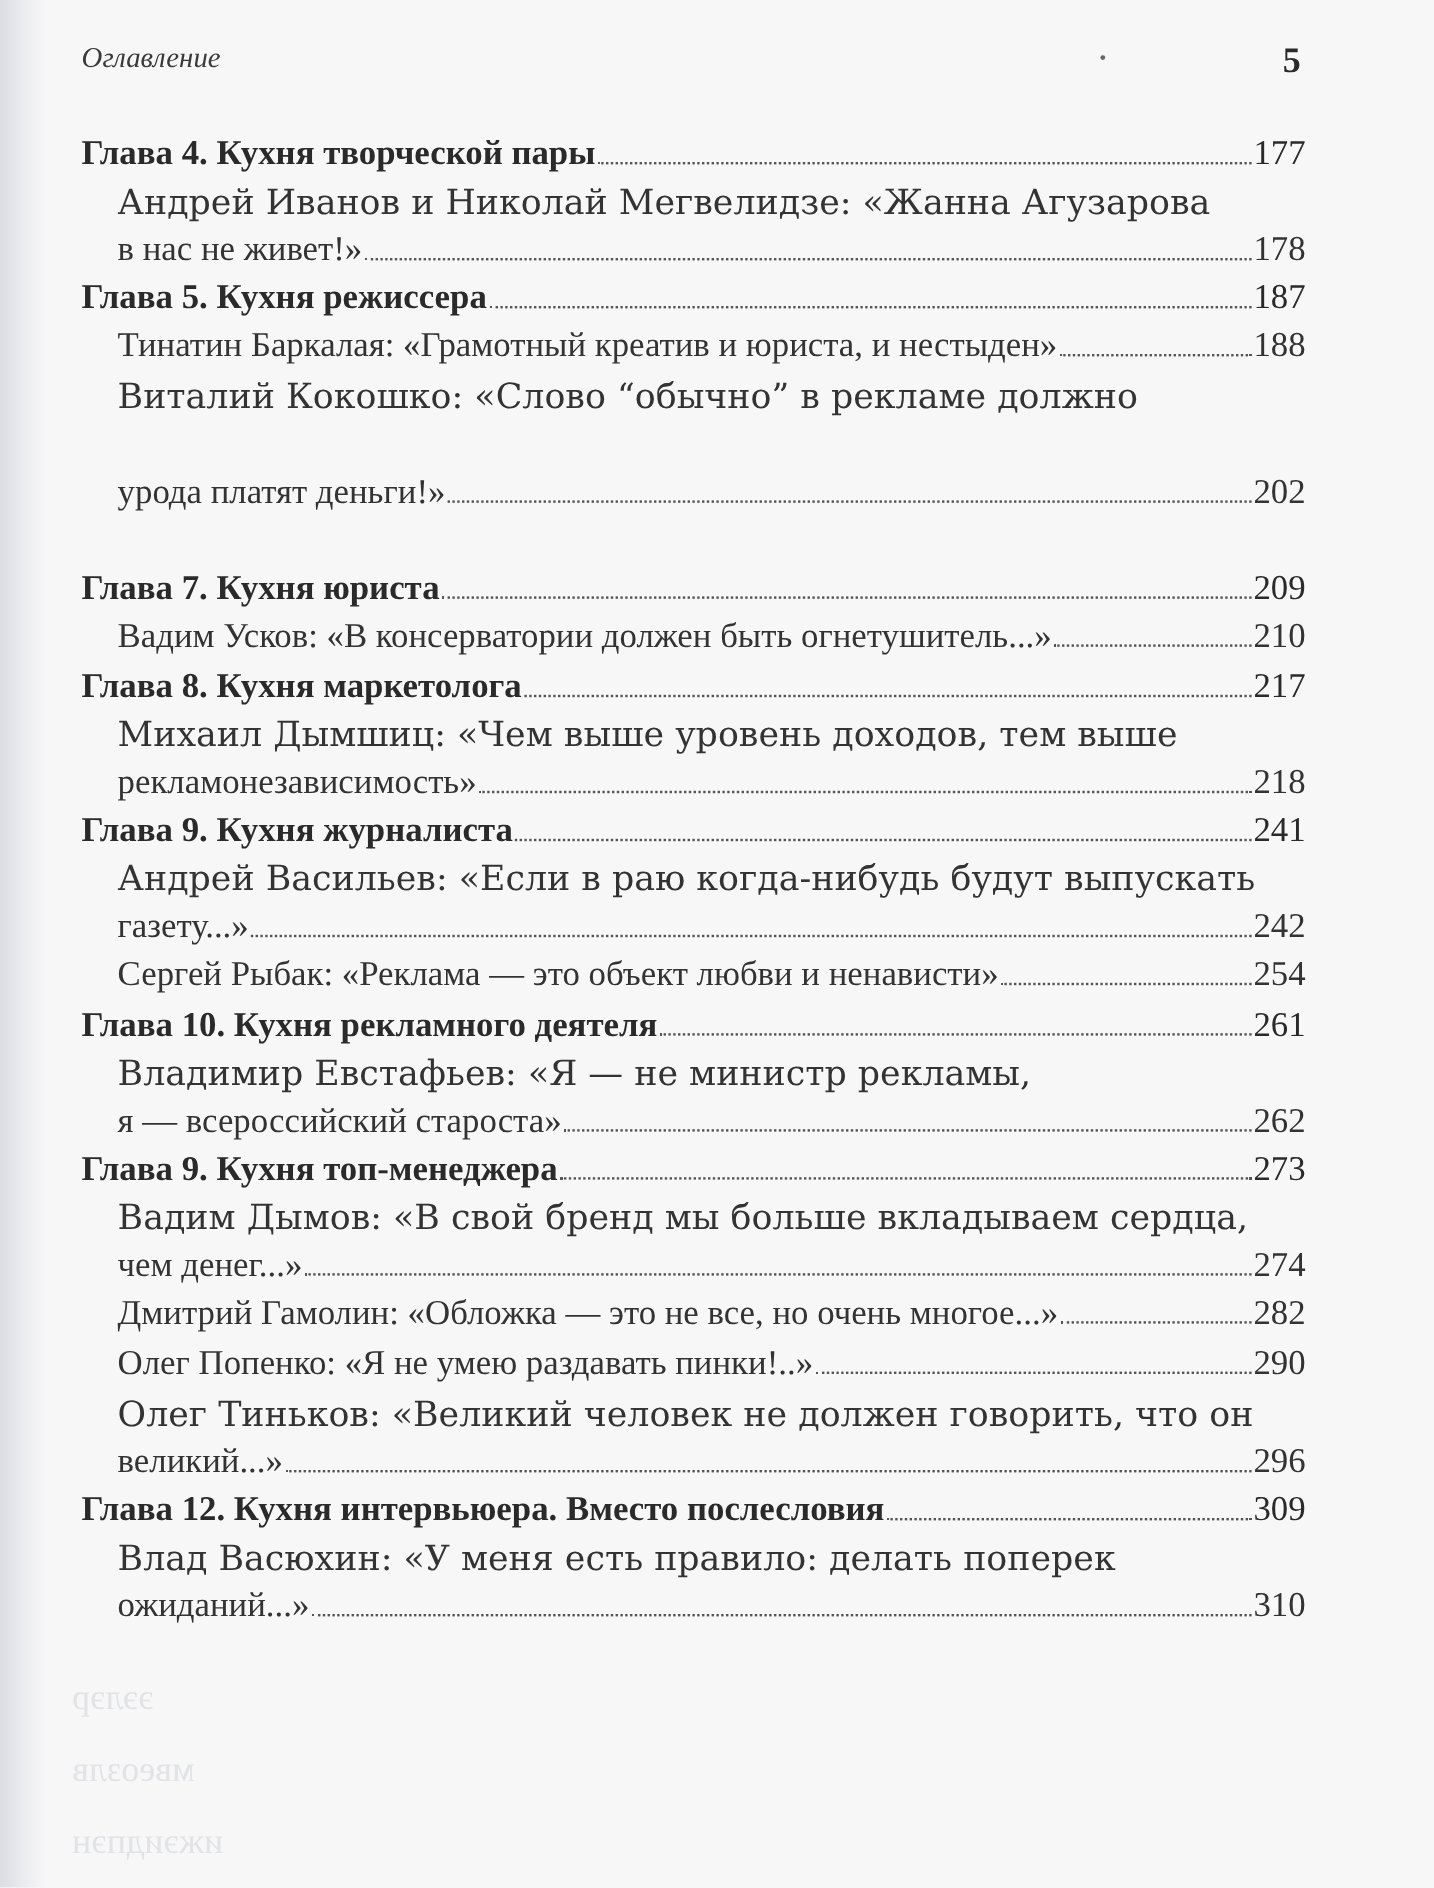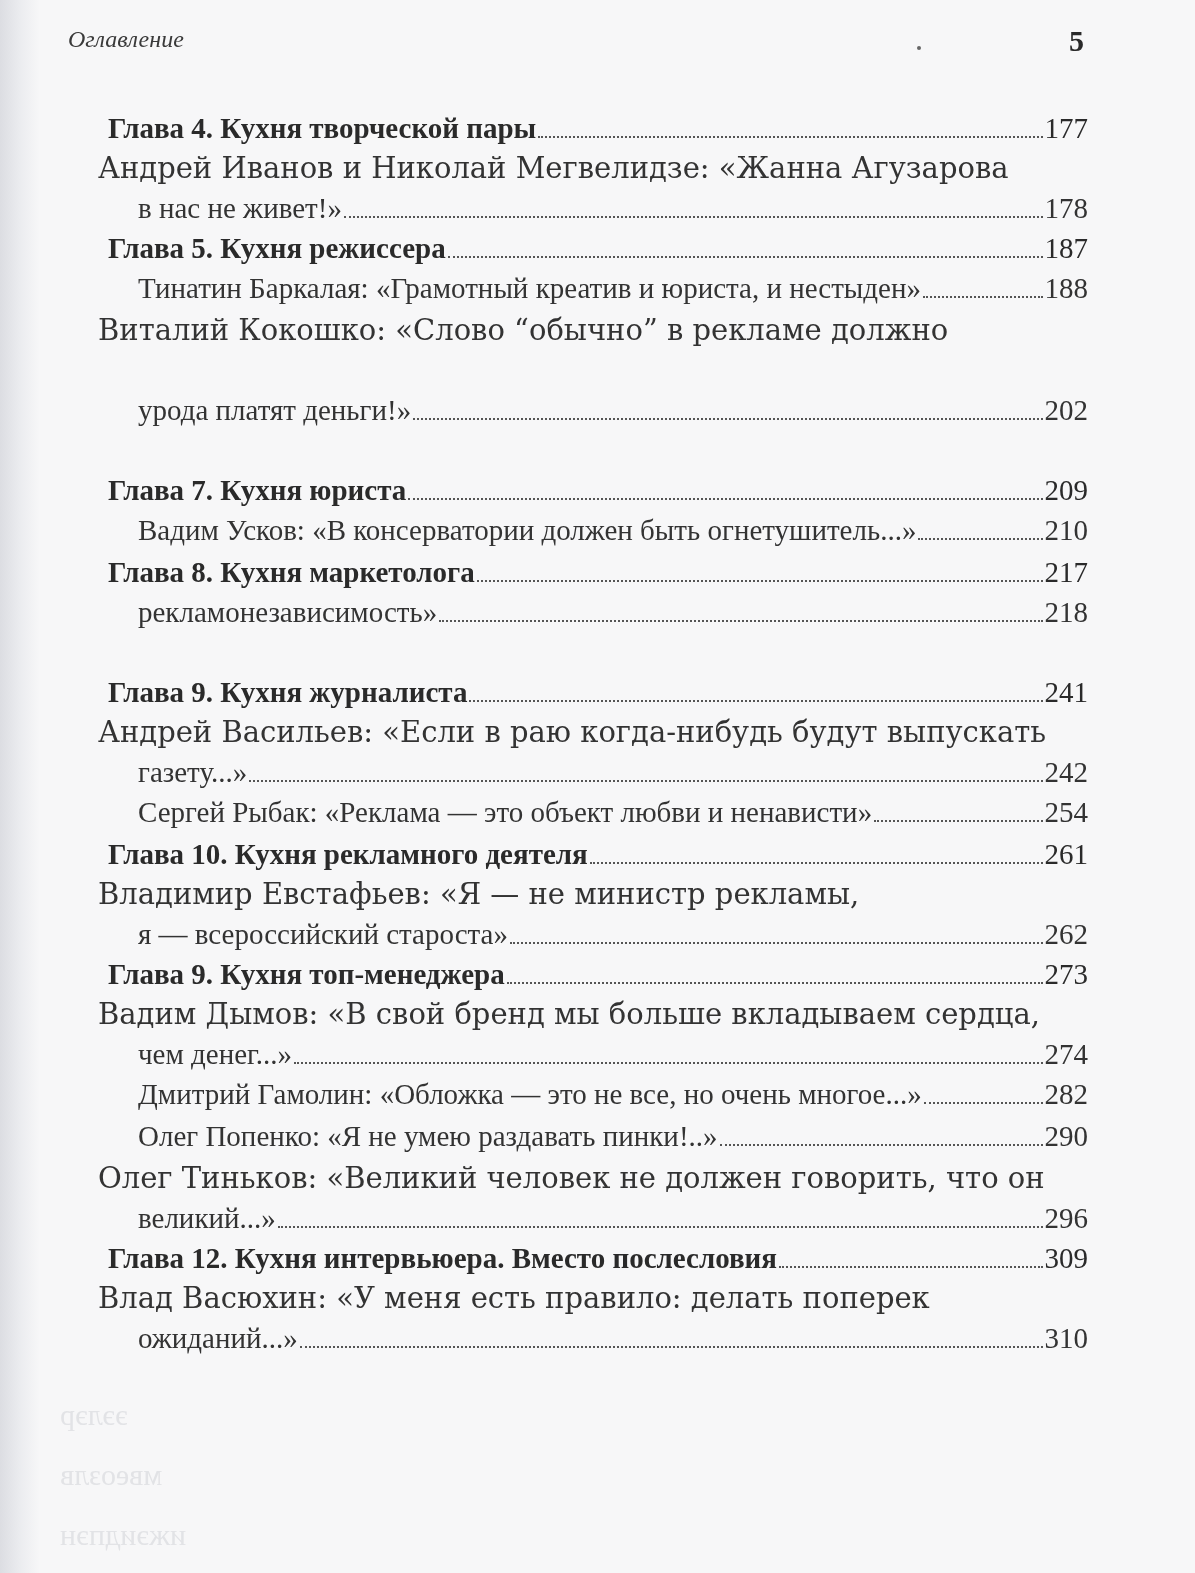--- a/index.html
+++ b/index.html
@@ -17,21 +17,21 @@
     }
     .page-shadow {
       position: absolute;
       left: 0; top: 0;
       width: 40px; height: 1573px;
       background: linear-gradient(to right, #dcdde2 0%, #ebecef 50%, #f7f7f8 100%);
     }
     .running-header {
       position: absolute;
       left: 68px;
-      top: 24px;
+      top: 34px;
       width: 1020px;
       height: 36px;
     }
     .header-title {
       position: absolute;
       left: 0;
       top: 2px;
       font-family: "Liberation Serif", serif;
       font-style: italic;
       font-size: 24px;
@@ -50,21 +50,20 @@
       position: absolute;
       left: 68px;
       top: 108px;
       width: 1020px;
     }
     .entry {
       position: relative;
       display: flex;
       align-items: baseline;
       font-family: "Liberation Serif", serif;
-      margin-left: 40px;
     }
     .entry .label {
       white-space: nowrap;
       flex: 0 0 auto;
     }
     .entry .leader {
       flex: 1 1 auto;
       border-bottom: 2px dotted #555;
       margin: 0 2px 6px 2px;
       height: 0;
@@ -193,20 +192,21 @@
       <span class="pg">210</span>
     </div>
   </div>
 
   <div class="entry chapter">
     <span class="label">Глава 8. Кухня маркетолога</span>
     <span class="leader"></span>
     <span class="pg">217</span>
   </div>
   <div class="interview double">
+    <div class="line1">Михаил Дымшиц: «Чем выше уровень доходов, тем выше</div>
     <div class="entry">
       <span class="label">рекламонезависимость»</span>
       <span class="leader"></span>
       <span class="pg">218</span>
     </div>
   </div>
 
   <div class="entry chapter">
     <span class="label">Глава 9. Кухня журналиста</span>
     <span class="leader"></span>

